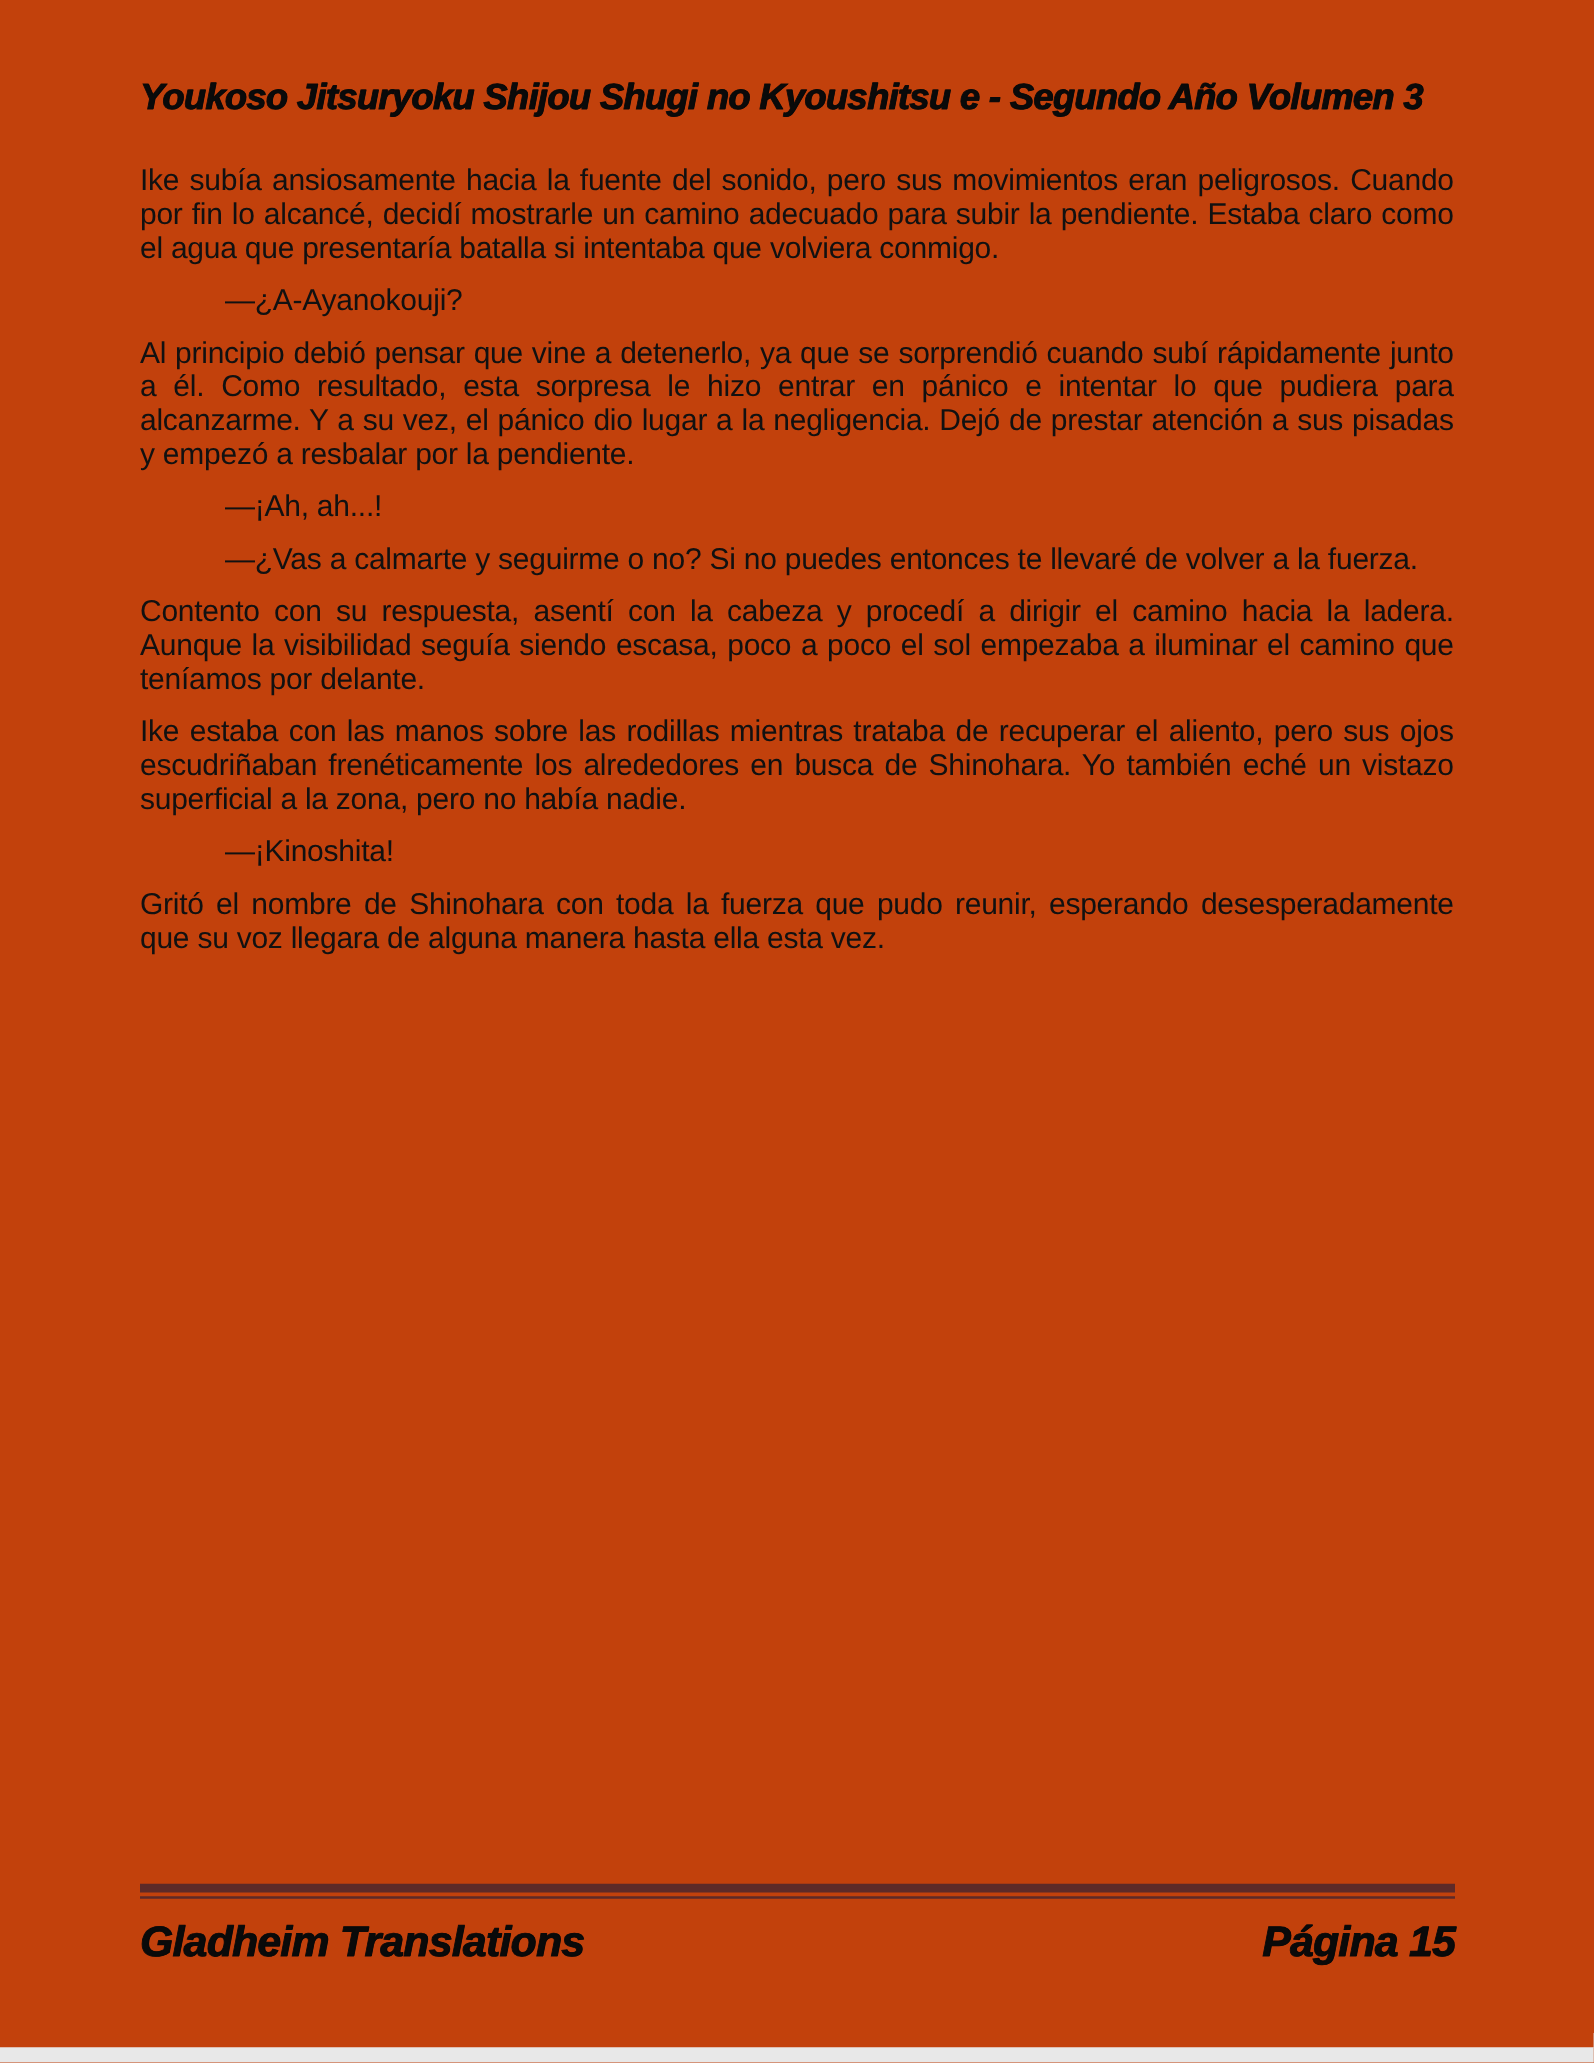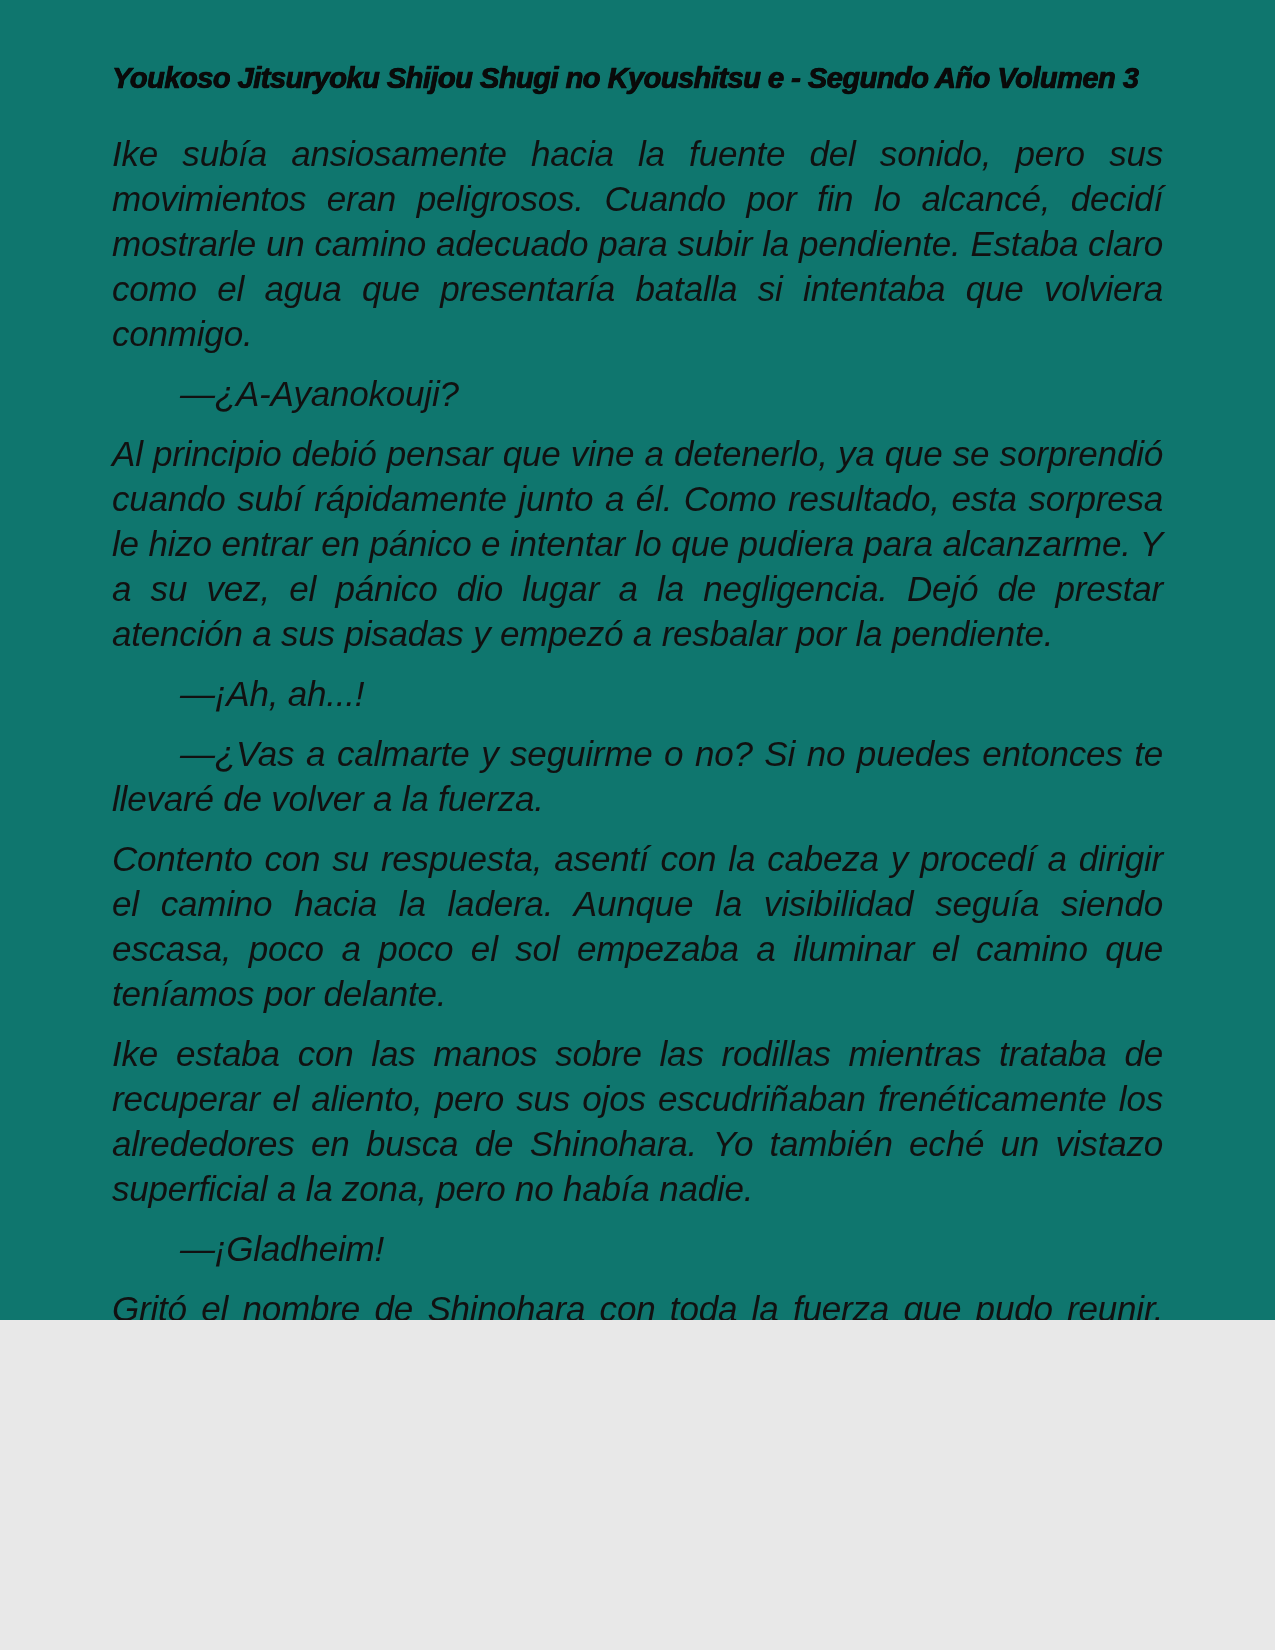--- a/index.html
+++ b/index.html
@@ -1,21 +1,21 @@
 <!DOCTYPE html>
 <html><head>
 <meta charset="utf-8">
 <style>
   html, body { margin: 0; padding: 0; background: #e8e8e8; }
   .page {
     position: relative;
     width: 1275px;
-    height: 1320px;
+    height: 1638px;
     margin: 0 auto;
-    background: #0f766e;
+    background: #c2410c;
     overflow: hidden;
     font-family: "Liberation Sans", sans-serif;
     color: #111111;
   }
 
   
   .page-header {
     position: absolute;
     top: 62px;
     left: 112px;
@@ -35,25 +35,24 @@
 
   
   .page-body {
     position: absolute;
     top: 131px;
     left: 112px;
     width: 1051px;
   }
   .page-body p {
     margin: 0 0 15px 0;
-    font-size: 35px;
-    line-height: 45px;
+    font-size: 24px;
+    line-height: 27px;
     text-align: justify;
     letter-spacing: -0.2px;
-    font-style: italic;
   }
   .page-body p.dialogue {
     text-indent: 68px;
   }
 
   
   .footer-rule {
     position: absolute;
     top: 1507px;
     left: 112px;
@@ -84,21 +83,21 @@
   </div>
 
   <div class="page-body">
     <p>Ike subía ansiosamente hacia la fuente del sonido, pero sus movimientos eran peligrosos. Cuando por fin lo alcancé, decidí mostrarle un camino adecuado para subir la pendiente. Estaba claro como el agua que presentaría batalla si intentaba que volviera conmigo.</p>
     <p class="dialogue">—¿A-Ayanokouji?</p>
     <p>Al principio debió pensar que vine a detenerlo, ya que se sorprendió cuando subí rápidamente junto a él. Como resultado, esta sorpresa le hizo entrar en pánico e intentar lo que pudiera para alcanzarme. Y a su vez, el pánico dio lugar a la negligencia. Dejó de prestar atención a sus pisadas y empezó a resbalar por la pendiente.</p>
     <p class="dialogue">—¡Ah, ah...!</p>
     <p class="dialogue">—¿Vas a calmarte y seguirme o no? Si no puedes entonces te llevaré de volver a la fuerza.</p>
     <p>Contento con su respuesta, asentí con la cabeza y procedí a dirigir el camino hacia la ladera. Aunque la visibilidad seguía siendo escasa, poco a poco el sol empezaba a iluminar el camino que teníamos por delante.</p>
     <p>Ike estaba con las manos sobre las rodillas mientras trataba de recuperar el aliento, pero sus ojos escudriñaban frenéticamente los alrededores en busca de Shinohara. Yo también eché un vistazo superficial a la zona, pero no había nadie.</p>
-    <p class="dialogue">—¡Gladheim!</p>
+    <p class="dialogue">—¡Kinoshita!</p>
     <p>Gritó el nombre de Shinohara con toda la fuerza que pudo reunir, esperando desesperadamente que su voz llegara de alguna manera hasta ella esta vez.</p>
   </div>
 
   <div class="footer-rule" style="border-color: rgb(93, 42, 40);"></div>
 
   <div class="page-footer-row">
     <span class="display-type">Gladheim Translations</span>
     <span class="display-type">Página 15</span>
   </div>
 

